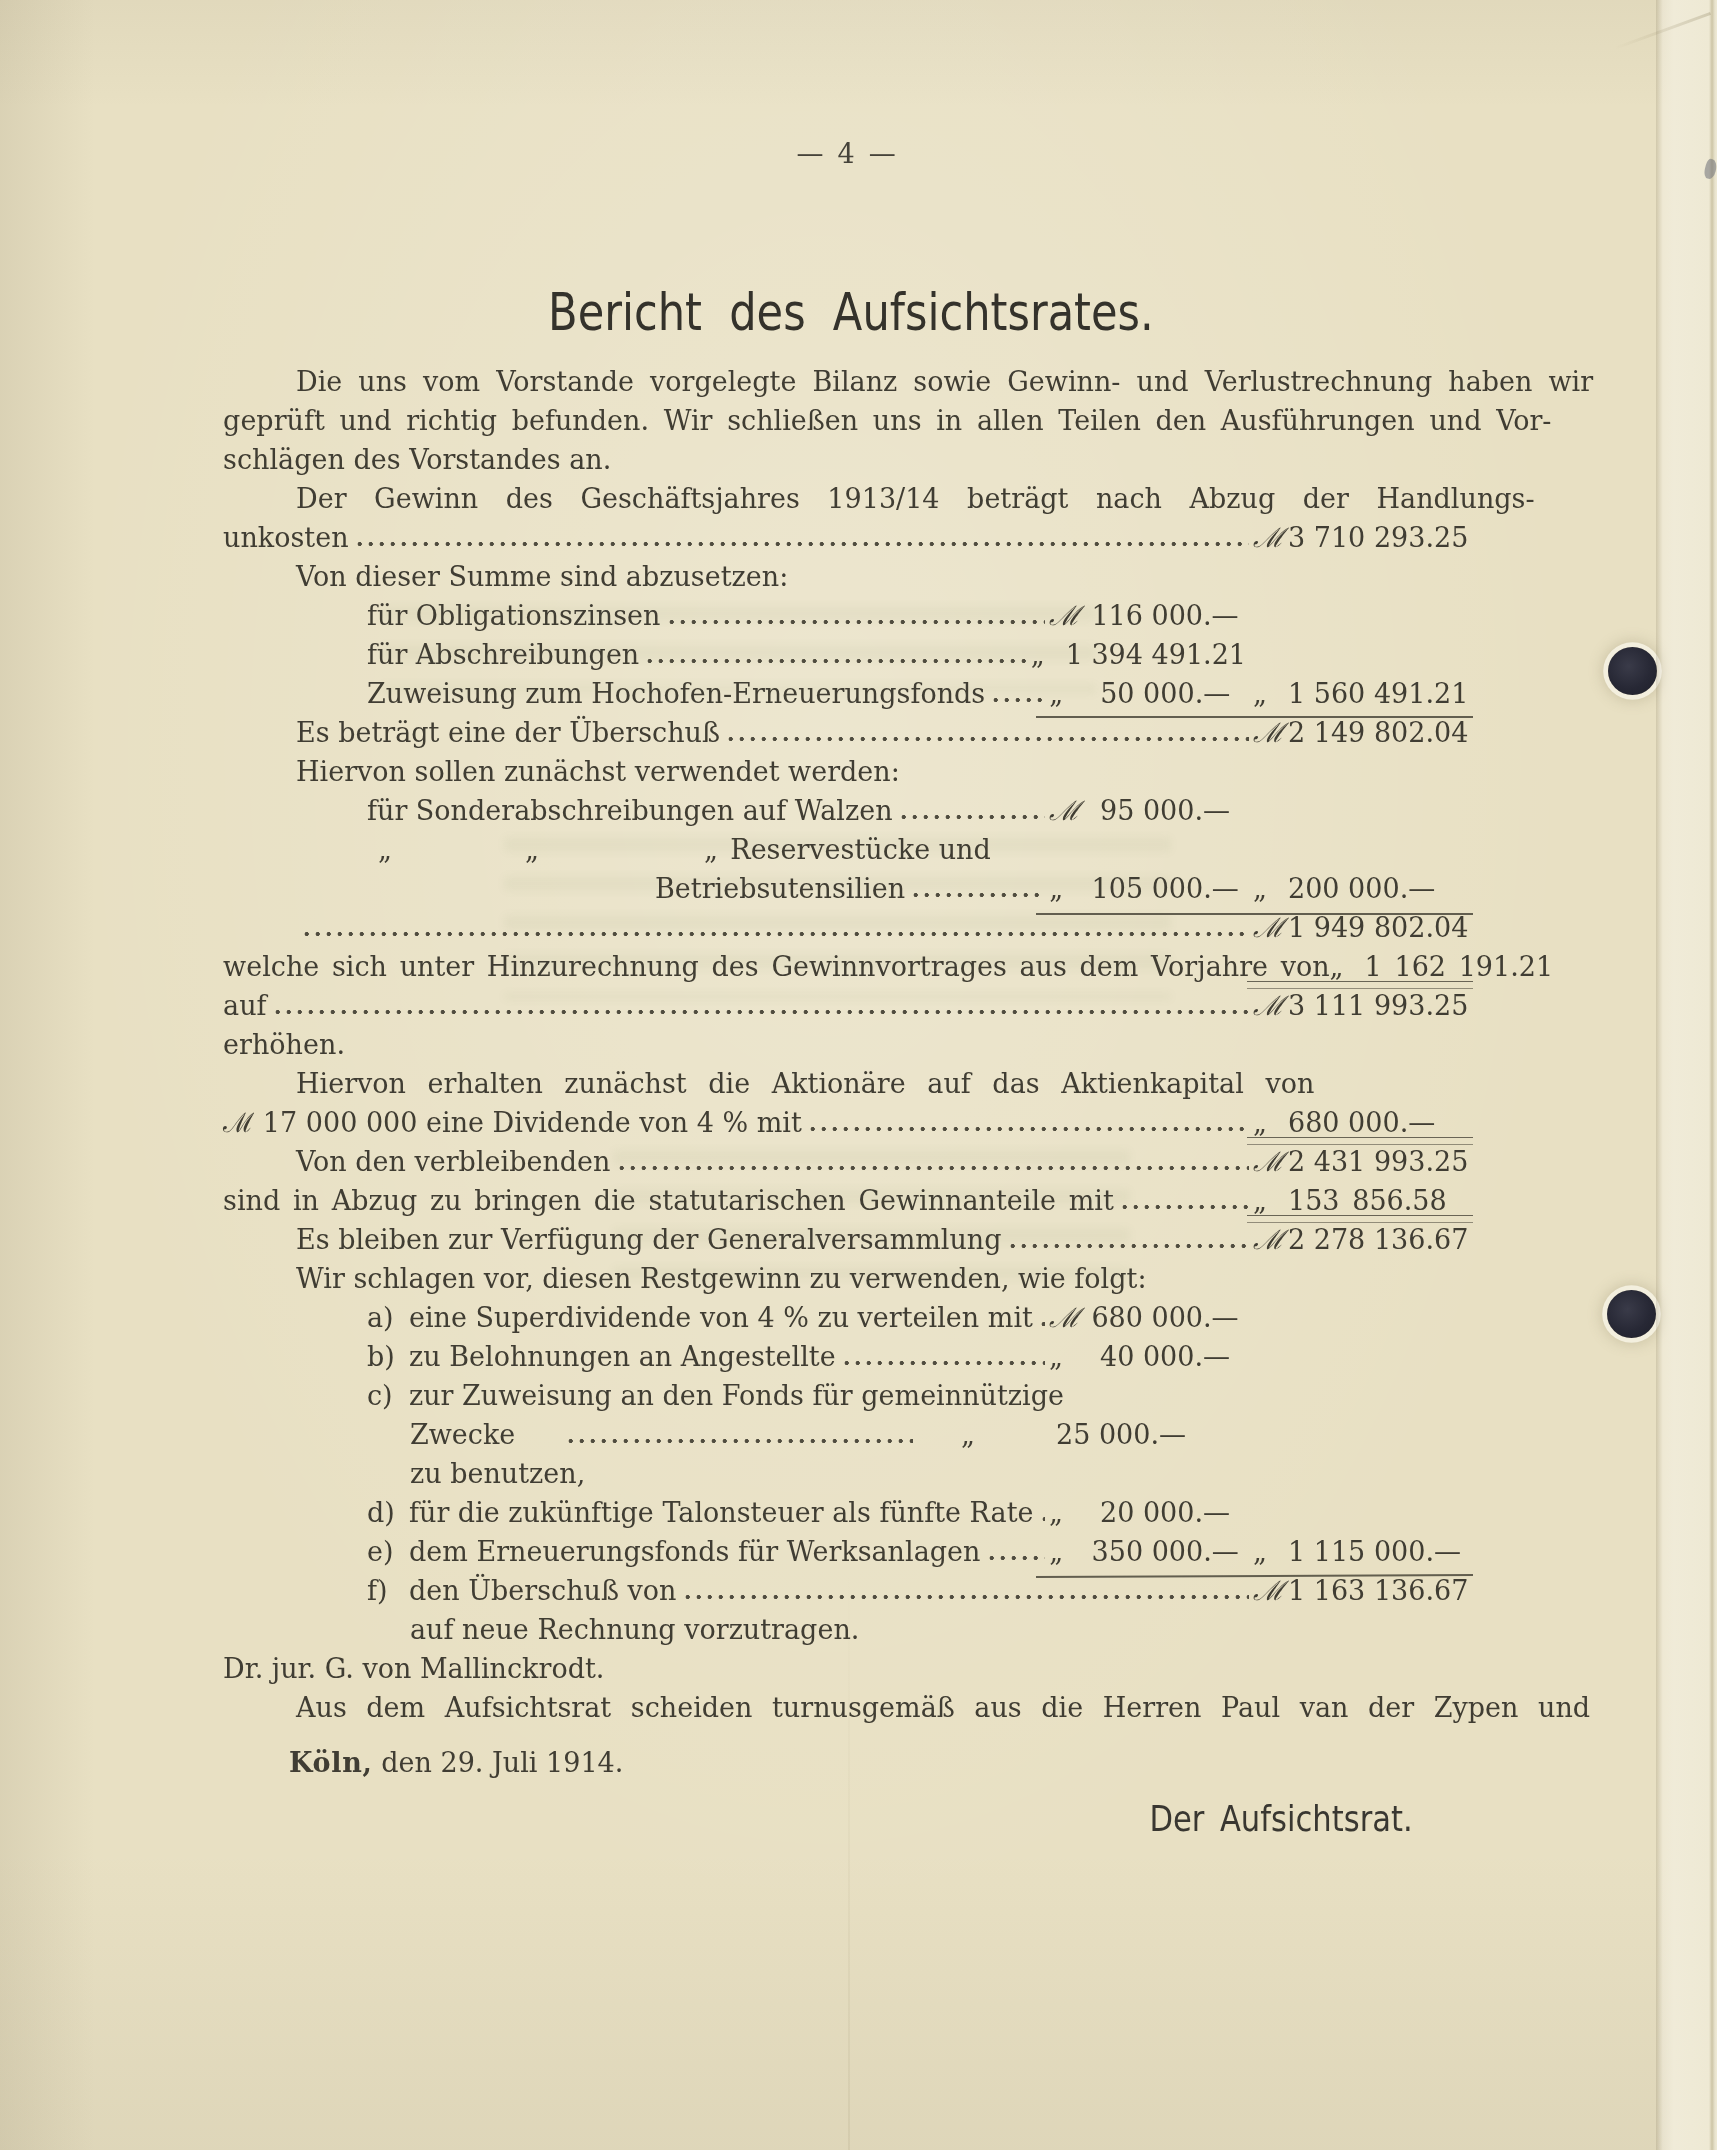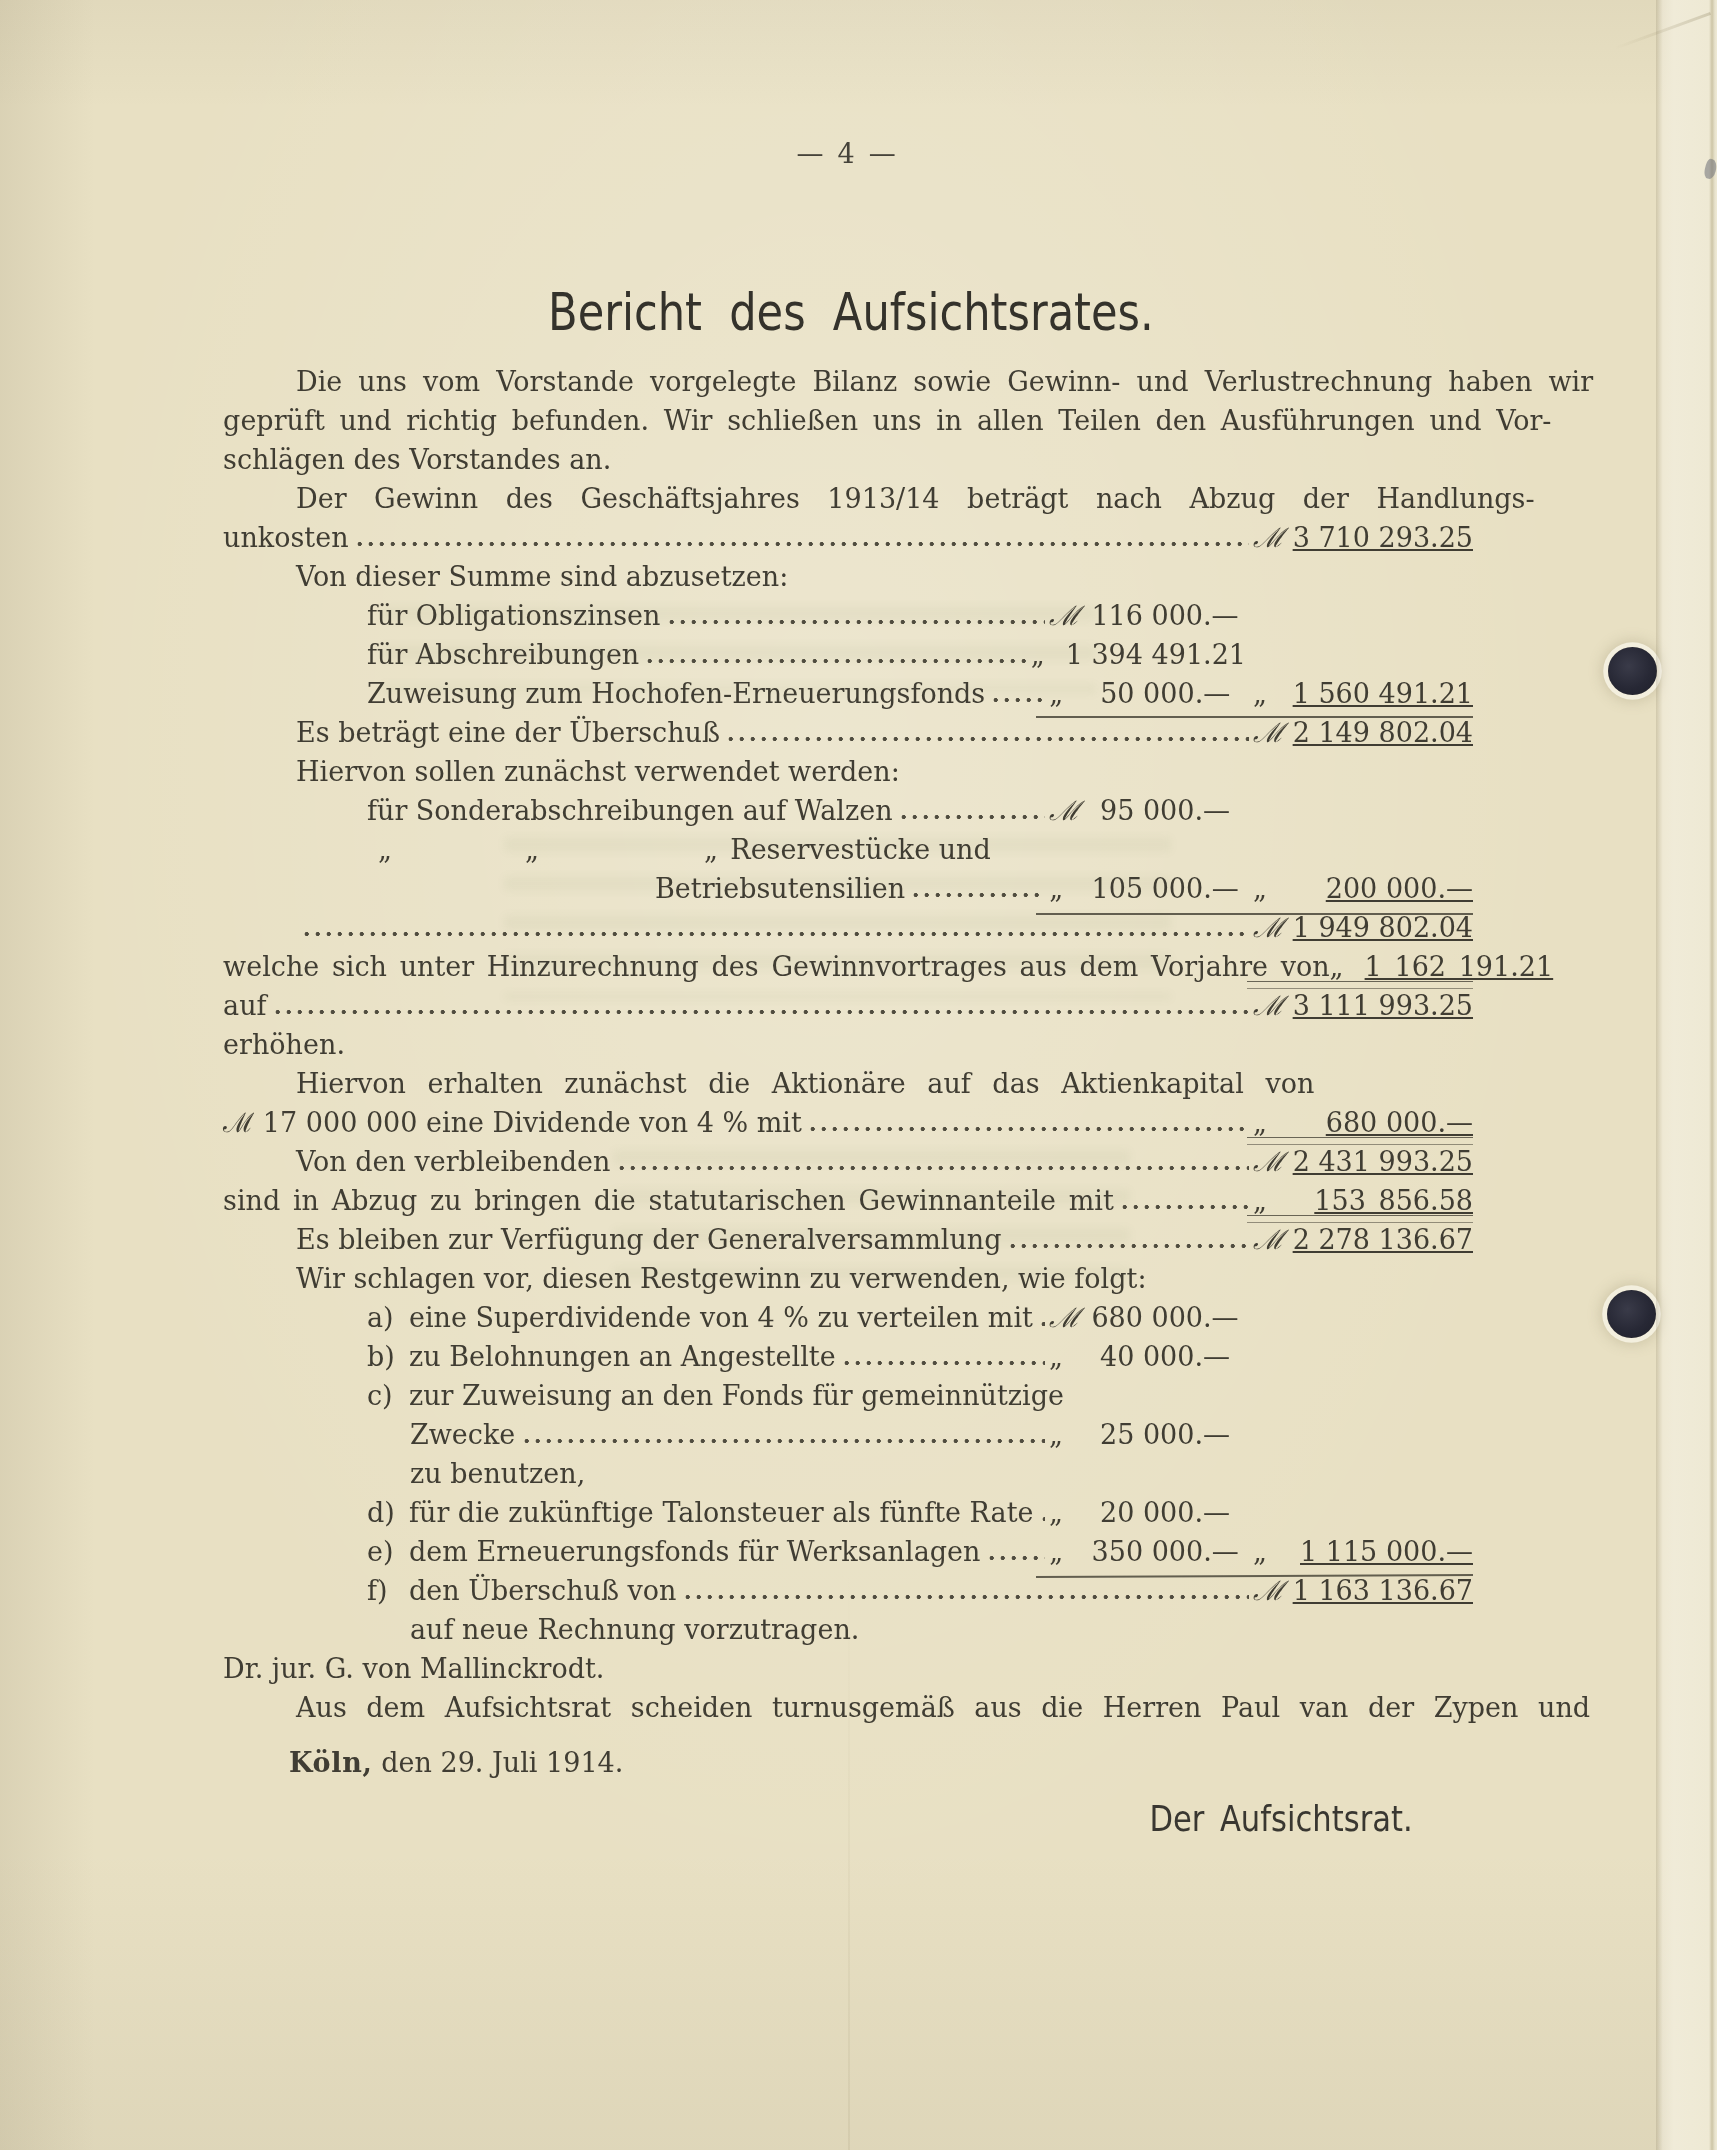--- a/index.html
+++ b/index.html
@@ -67,30 +67,30 @@
   .row{position:relative;display:flex;align-items:baseline;height:39px;line-height:39px;
        font-size:27px;white-space:nowrap;}
   .txt{flex:0 0 auto;}
   .fill{flex:1 1 auto;}
   .dots{flex:1 1 auto;height:8.2px;align-self:flex-end;margin:0 4.1px 8.8px 8.2px;
     background-image:radial-gradient(circle at 2.7px 4.1px, rgba(72,68,56,0.95) 1.8px, rgba(72,68,56,0) 2.4px);
     background-size:11px 8.2px;background-repeat:repeat-x;background-position:left bottom;}
   .m{flex:0 0 35px;font-style:italic;}
   .m.dq{font-style:normal;}
   .a1{flex:0 0 162px;text-align:center;}
-  .a2{flex:0 0 185px;text-align:right;text-decoration:underline;}
+  .a2{flex:0 0 185px;text-align:left;}
   .m2{margin-left:6.8px;}
   .sp-outer{flex:0 0 227px;}
   .mk{flex:0 0 42px;}
 
   .ind{padding-left:77px;}
   .flush{padding-left:4.1px;}
   .sub{padding-left:148px;}
   .item{padding-left:148px;}
-  .cont{padding-left:191px;}
+  .cont{padding-left:191px;gap:44px;}
   .btru{padding-left:436px;}
 
   .rule{position:absolute;right:0;}
   .rule-both{left:817px;bottom:2px;height:0;
     border-top:2.7px solid rgba(74,70,58,0.85);
     box-shadow:0 3.4px 0 -1px rgba(74,70,58,0.25);}
   .rule-outer{left:1028px;bottom:-3.4px;height:6.1px;
     border-top:1.7px solid rgba(74,70,58,0.80);
     border-bottom:1.7px solid rgba(74,70,58,0.55);}
 

